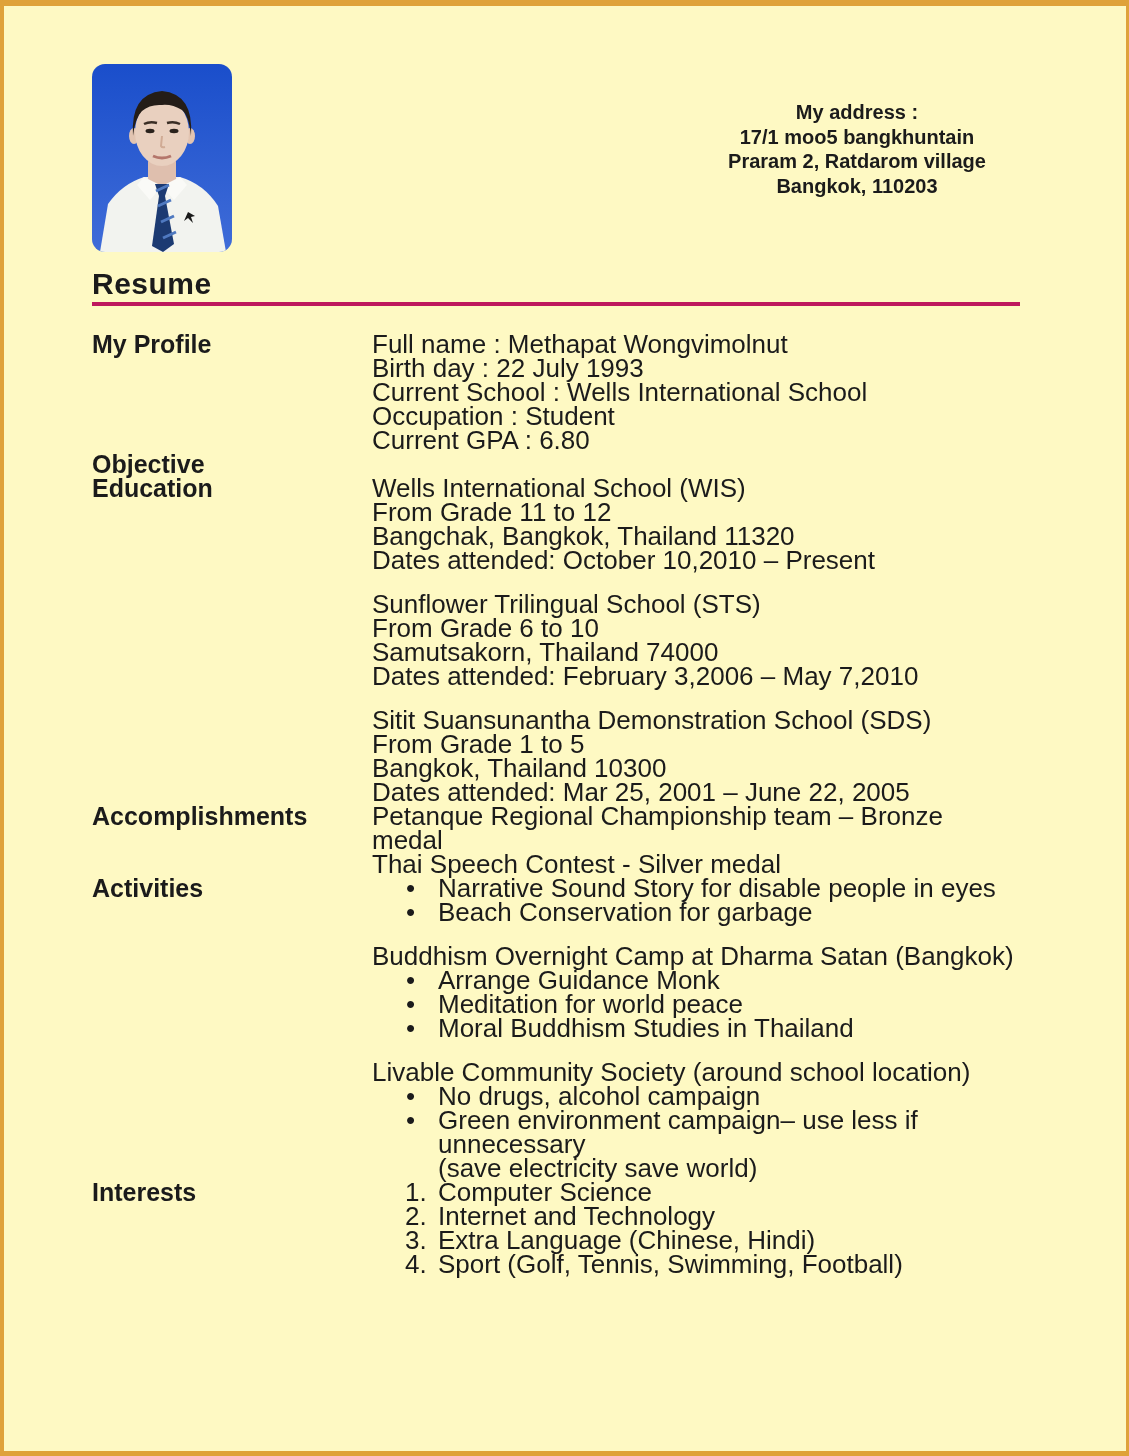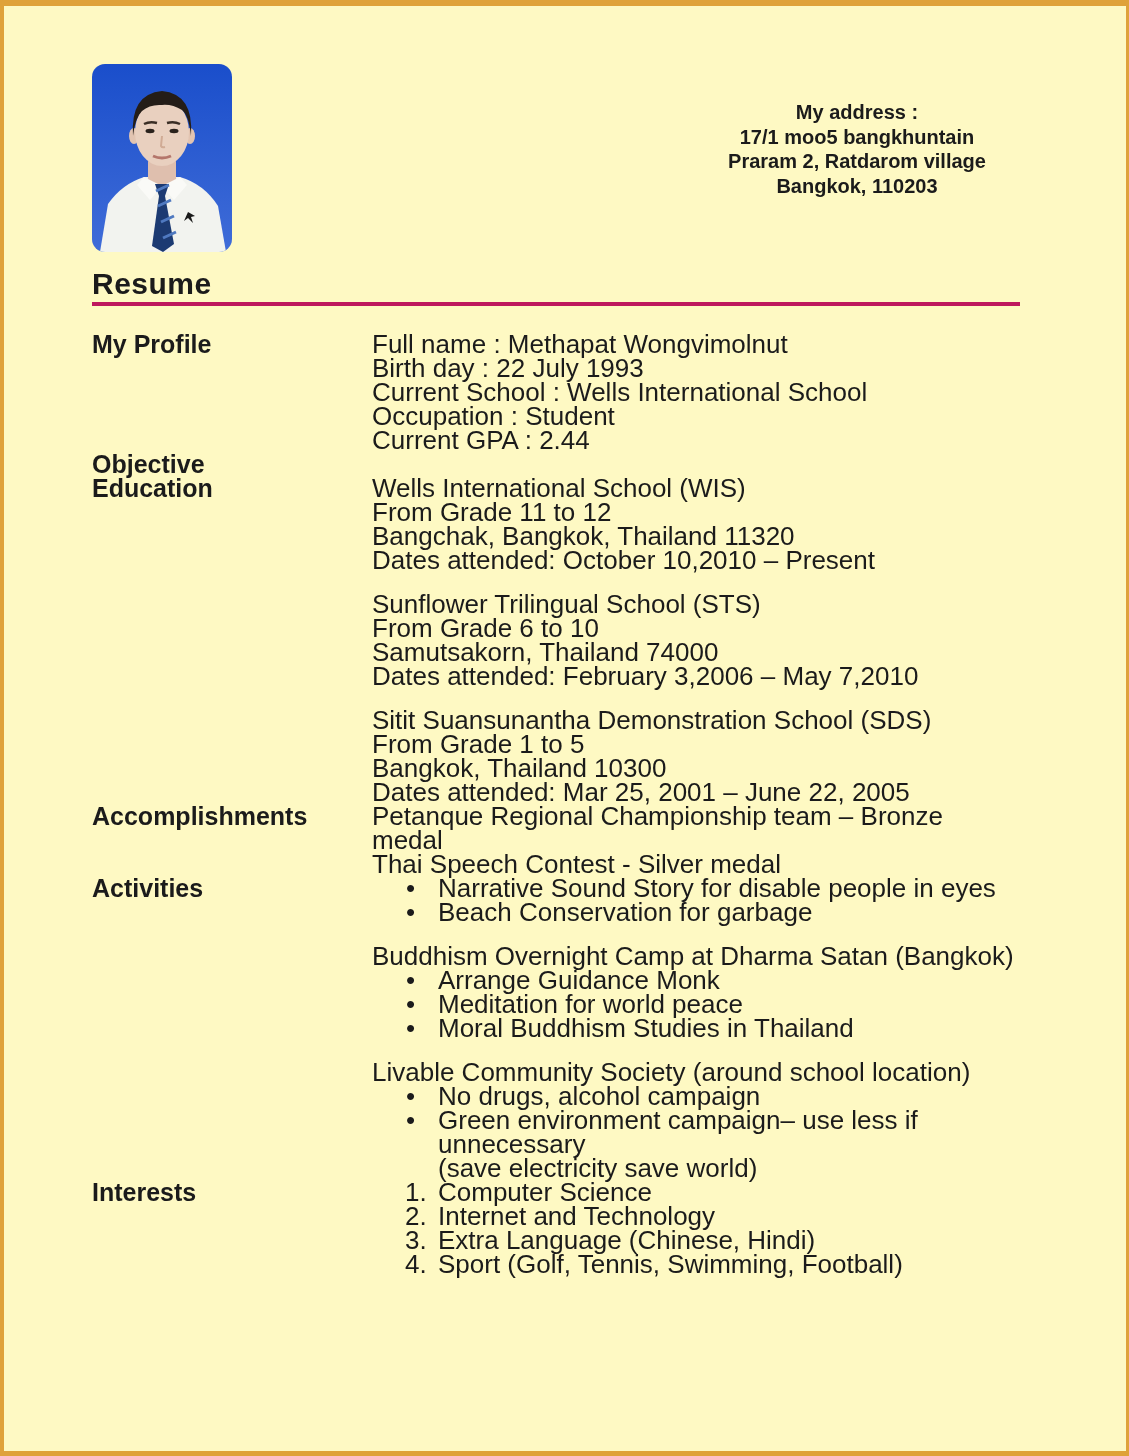--- a/index.html
+++ b/index.html
@@ -128,21 +128,21 @@
 
     <main id="sections">
         <section class="section">
           <div class="section-label">My Profile</div>
           <div class="section-content">
             <div class="block">
               <div class="line">Full name : Methapat Wongvimolnut</div>
               <div class="line">Birth day : 22 July 1993</div>
               <div class="line">Current School : Wells International School</div>
               <div class="line">Occupation : Student</div>
-              <div class="line">Current GPA : 2.44</div>
+              <div class="line">Current GPA : 6.80</div>
             </div>
           </div>
         </section>
         <section class="section">
           <div class="section-label">Objective</div>
         </section>
         <section class="section">
           <div class="section-label">Education</div>
           <div class="section-content">
             <div class="block">

